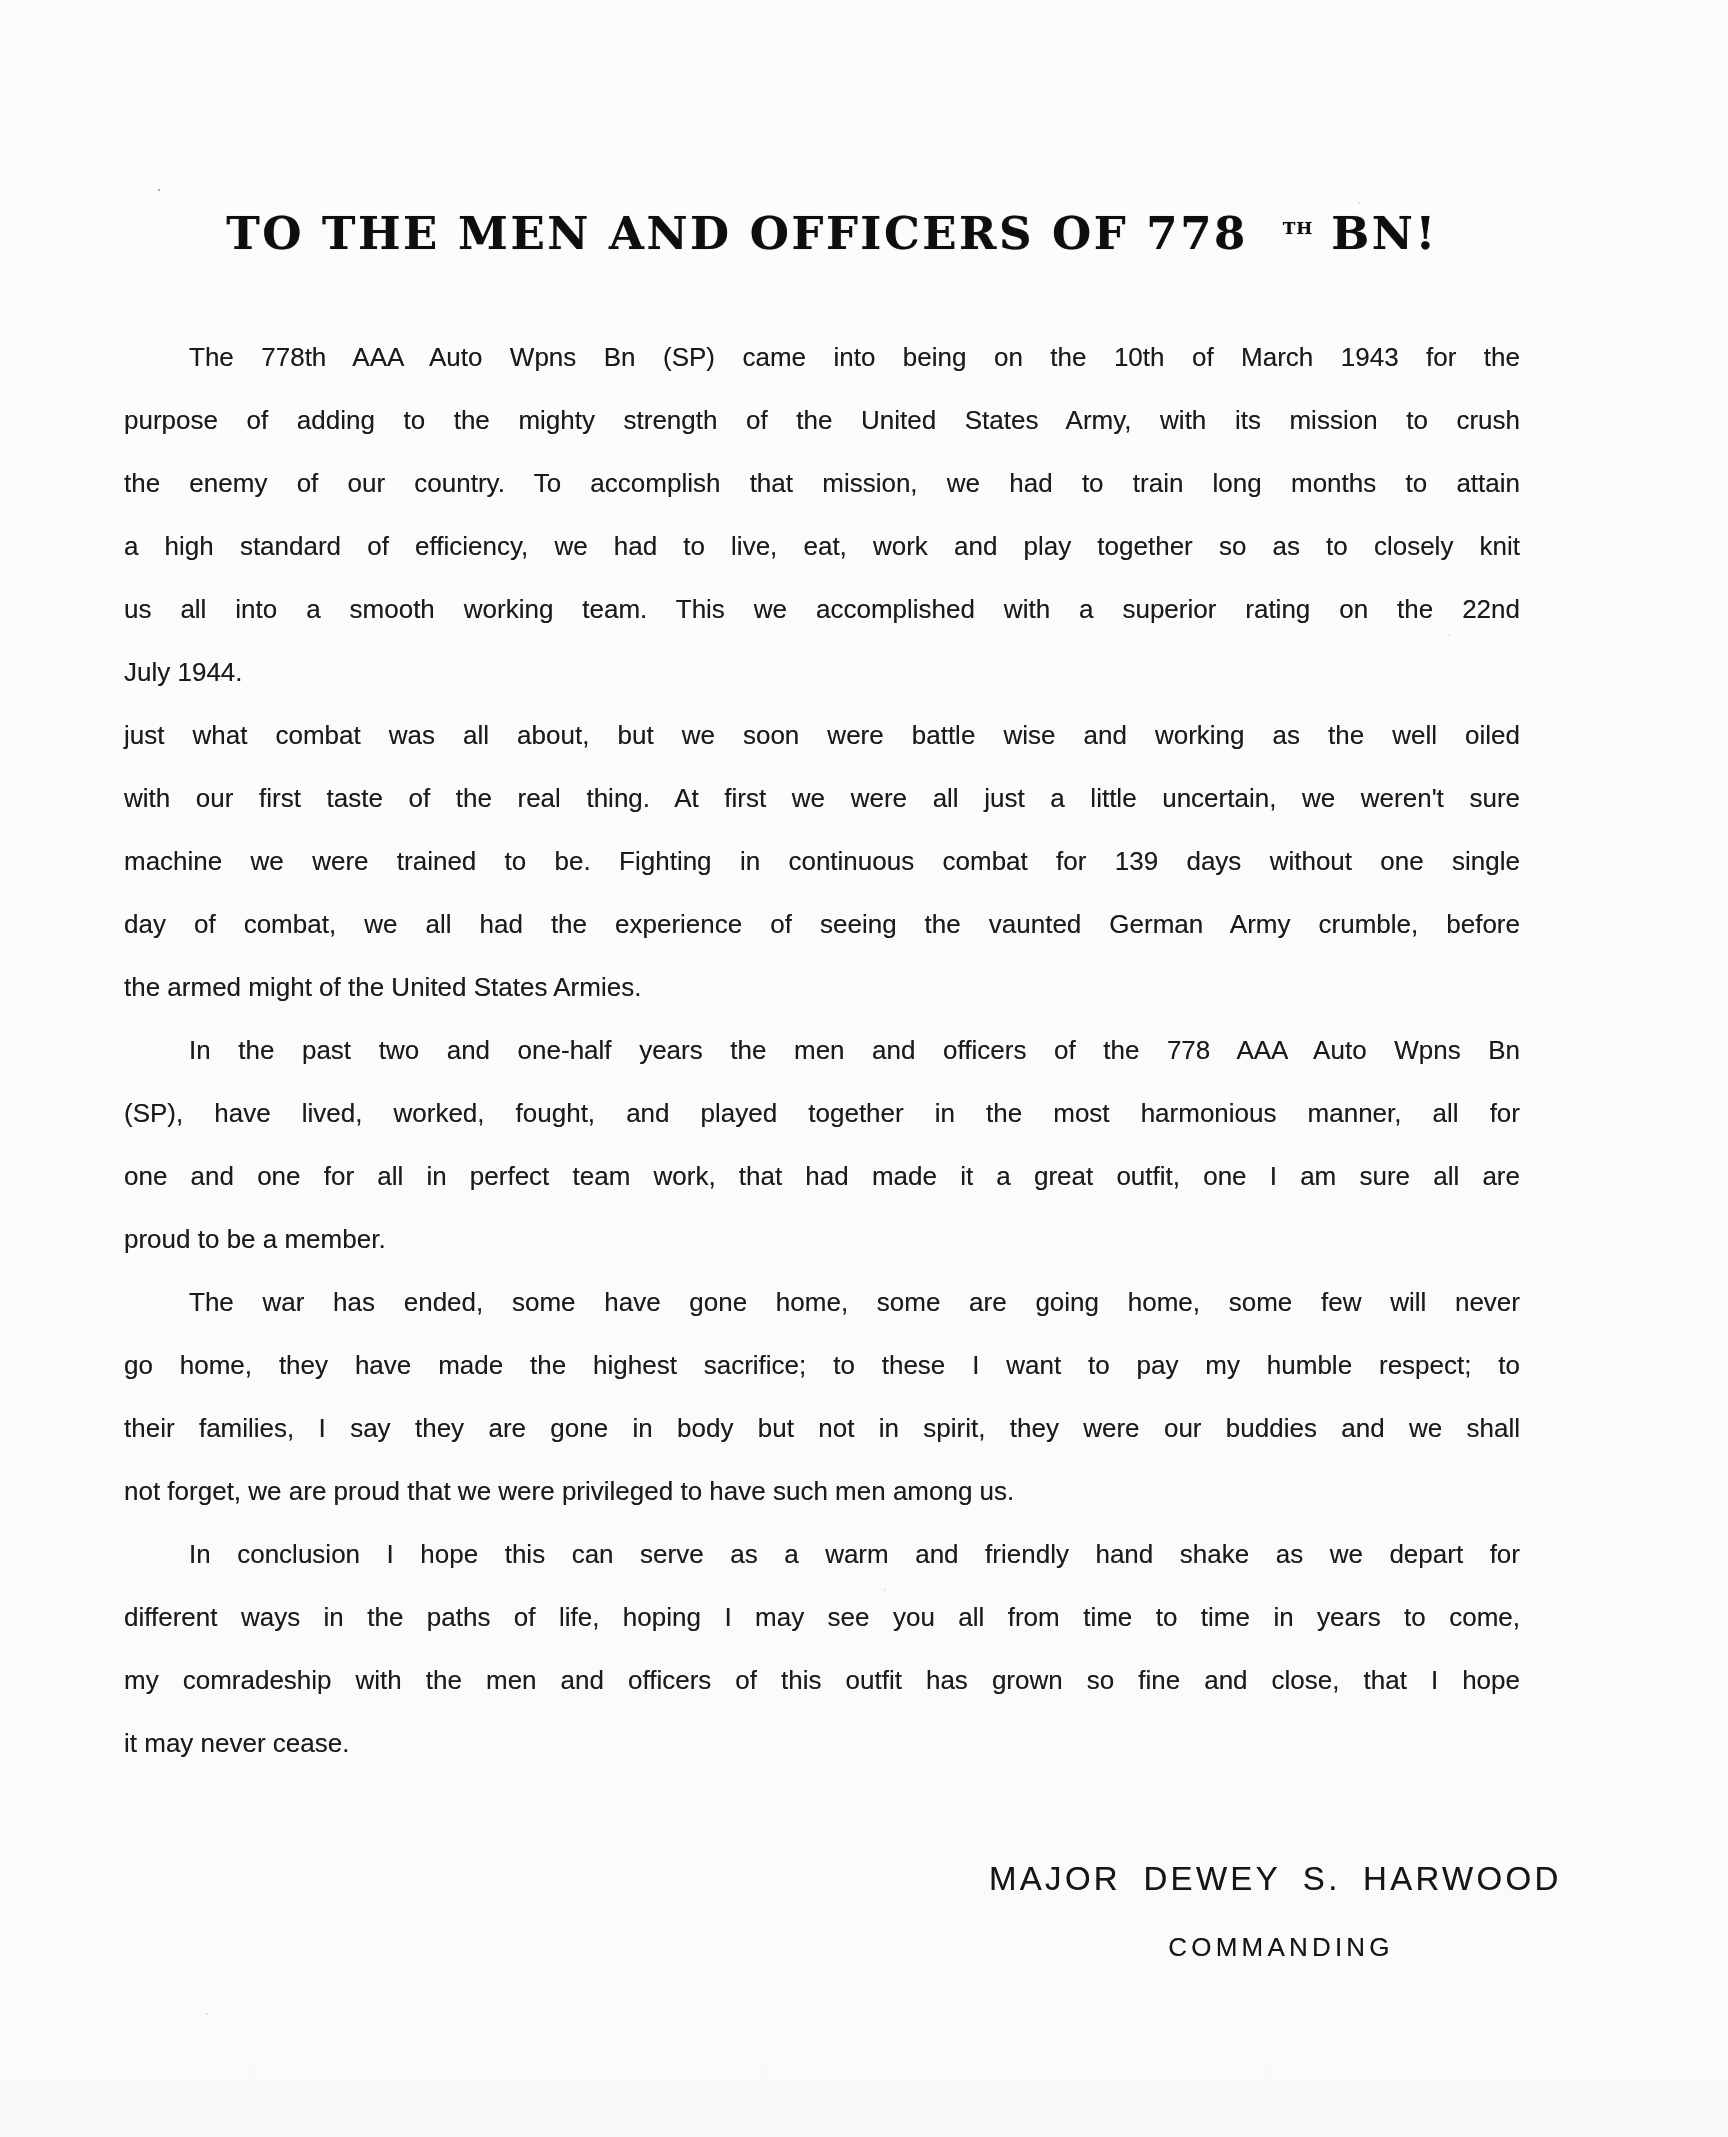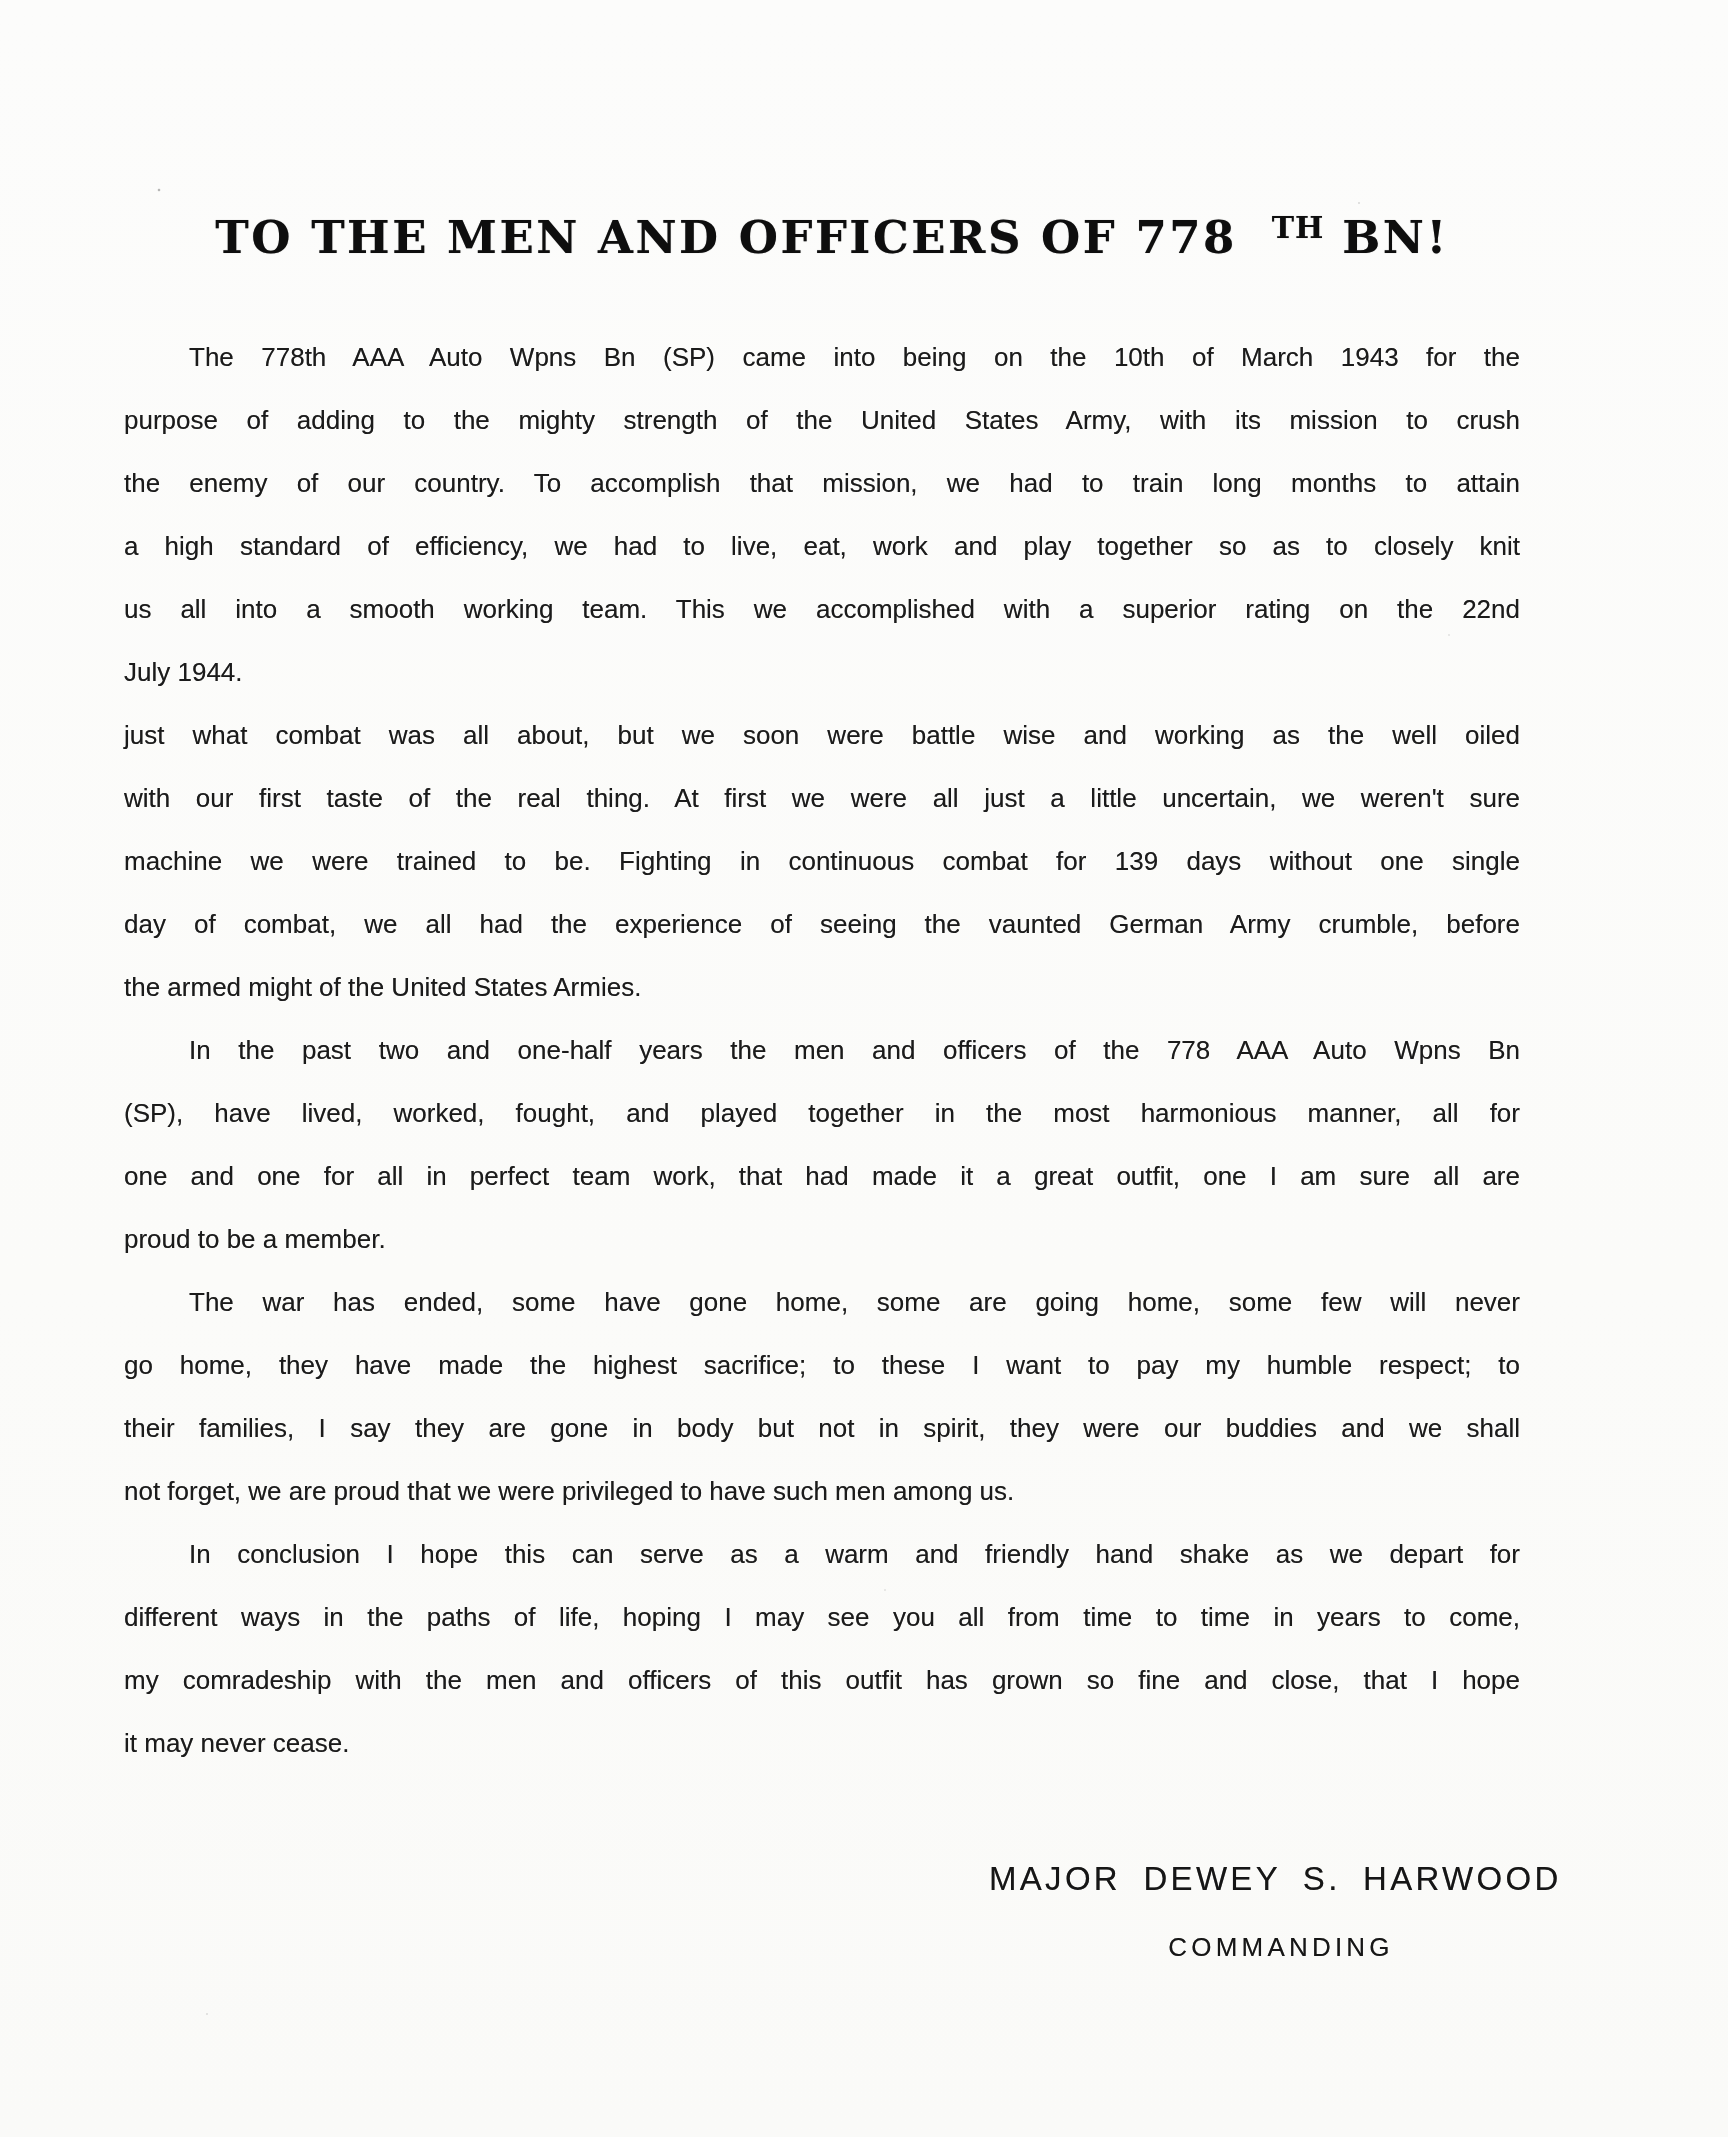--- a/index.html
+++ b/index.html
@@ -34,21 +34,21 @@
     font-family: "DejaVu Serif", "Liberation Serif", serif;
     font-weight: bold;
     font-size: 45px;
     line-height: 58px;
     letter-spacing: 2.5px;
     color: #0e0e0e;
     white-space: nowrap;
     text-shadow: 0 0 0.8px rgba(10,10,10,0.45);
   }
   .doc-title sup {
-    font-size: 30px;
+    font-size: 17px;
     vertical-align: 15px;
     letter-spacing: 0.8px;
     margin-left: 35px;
   }
   .letter-body {
     position: absolute;
     top: 326px;
     left: 124px;
     width: 1396px;
     font-size: 26px;

